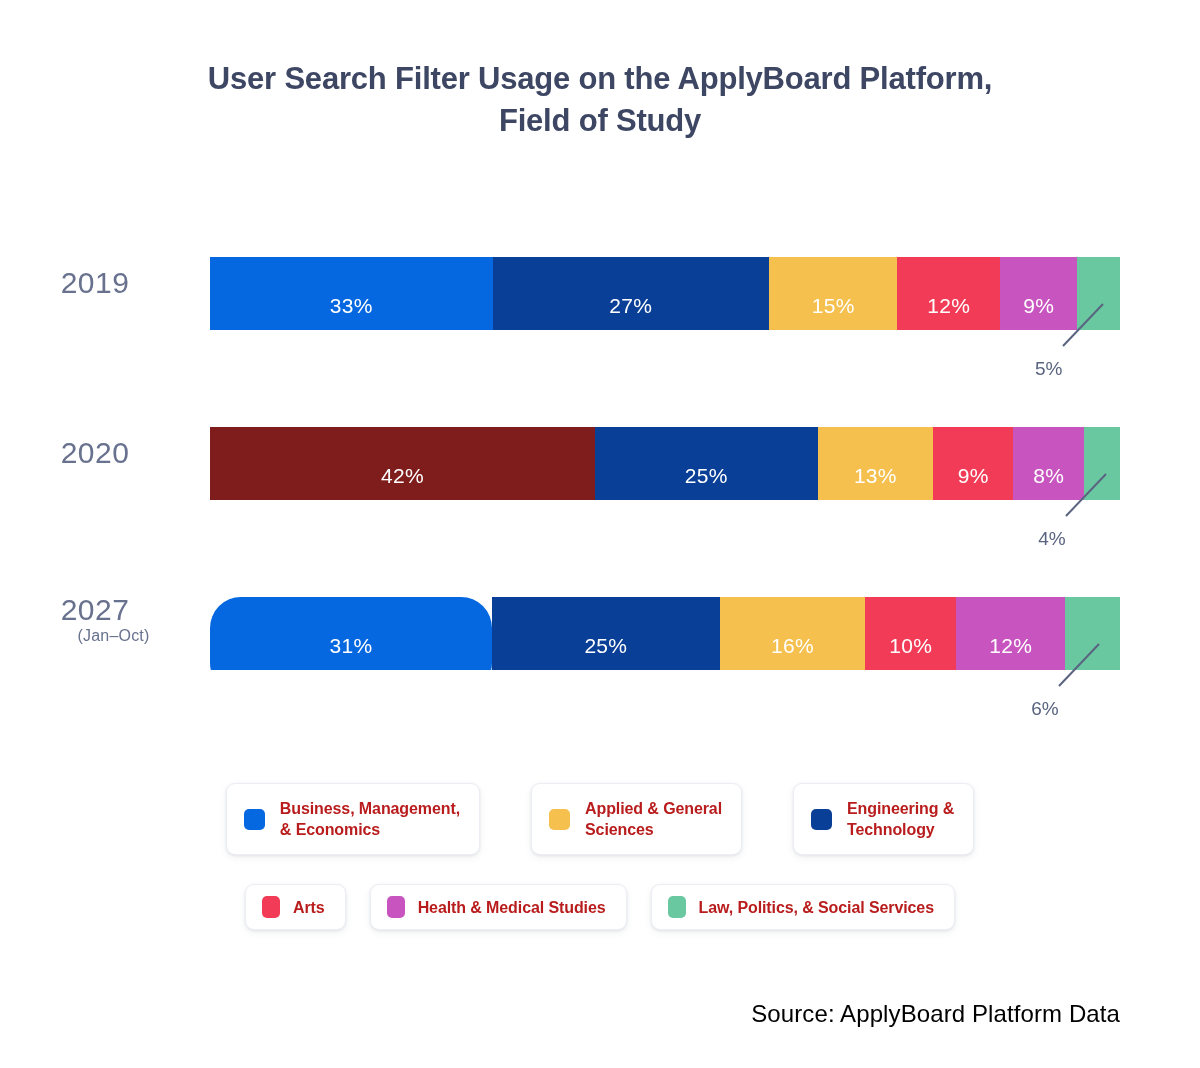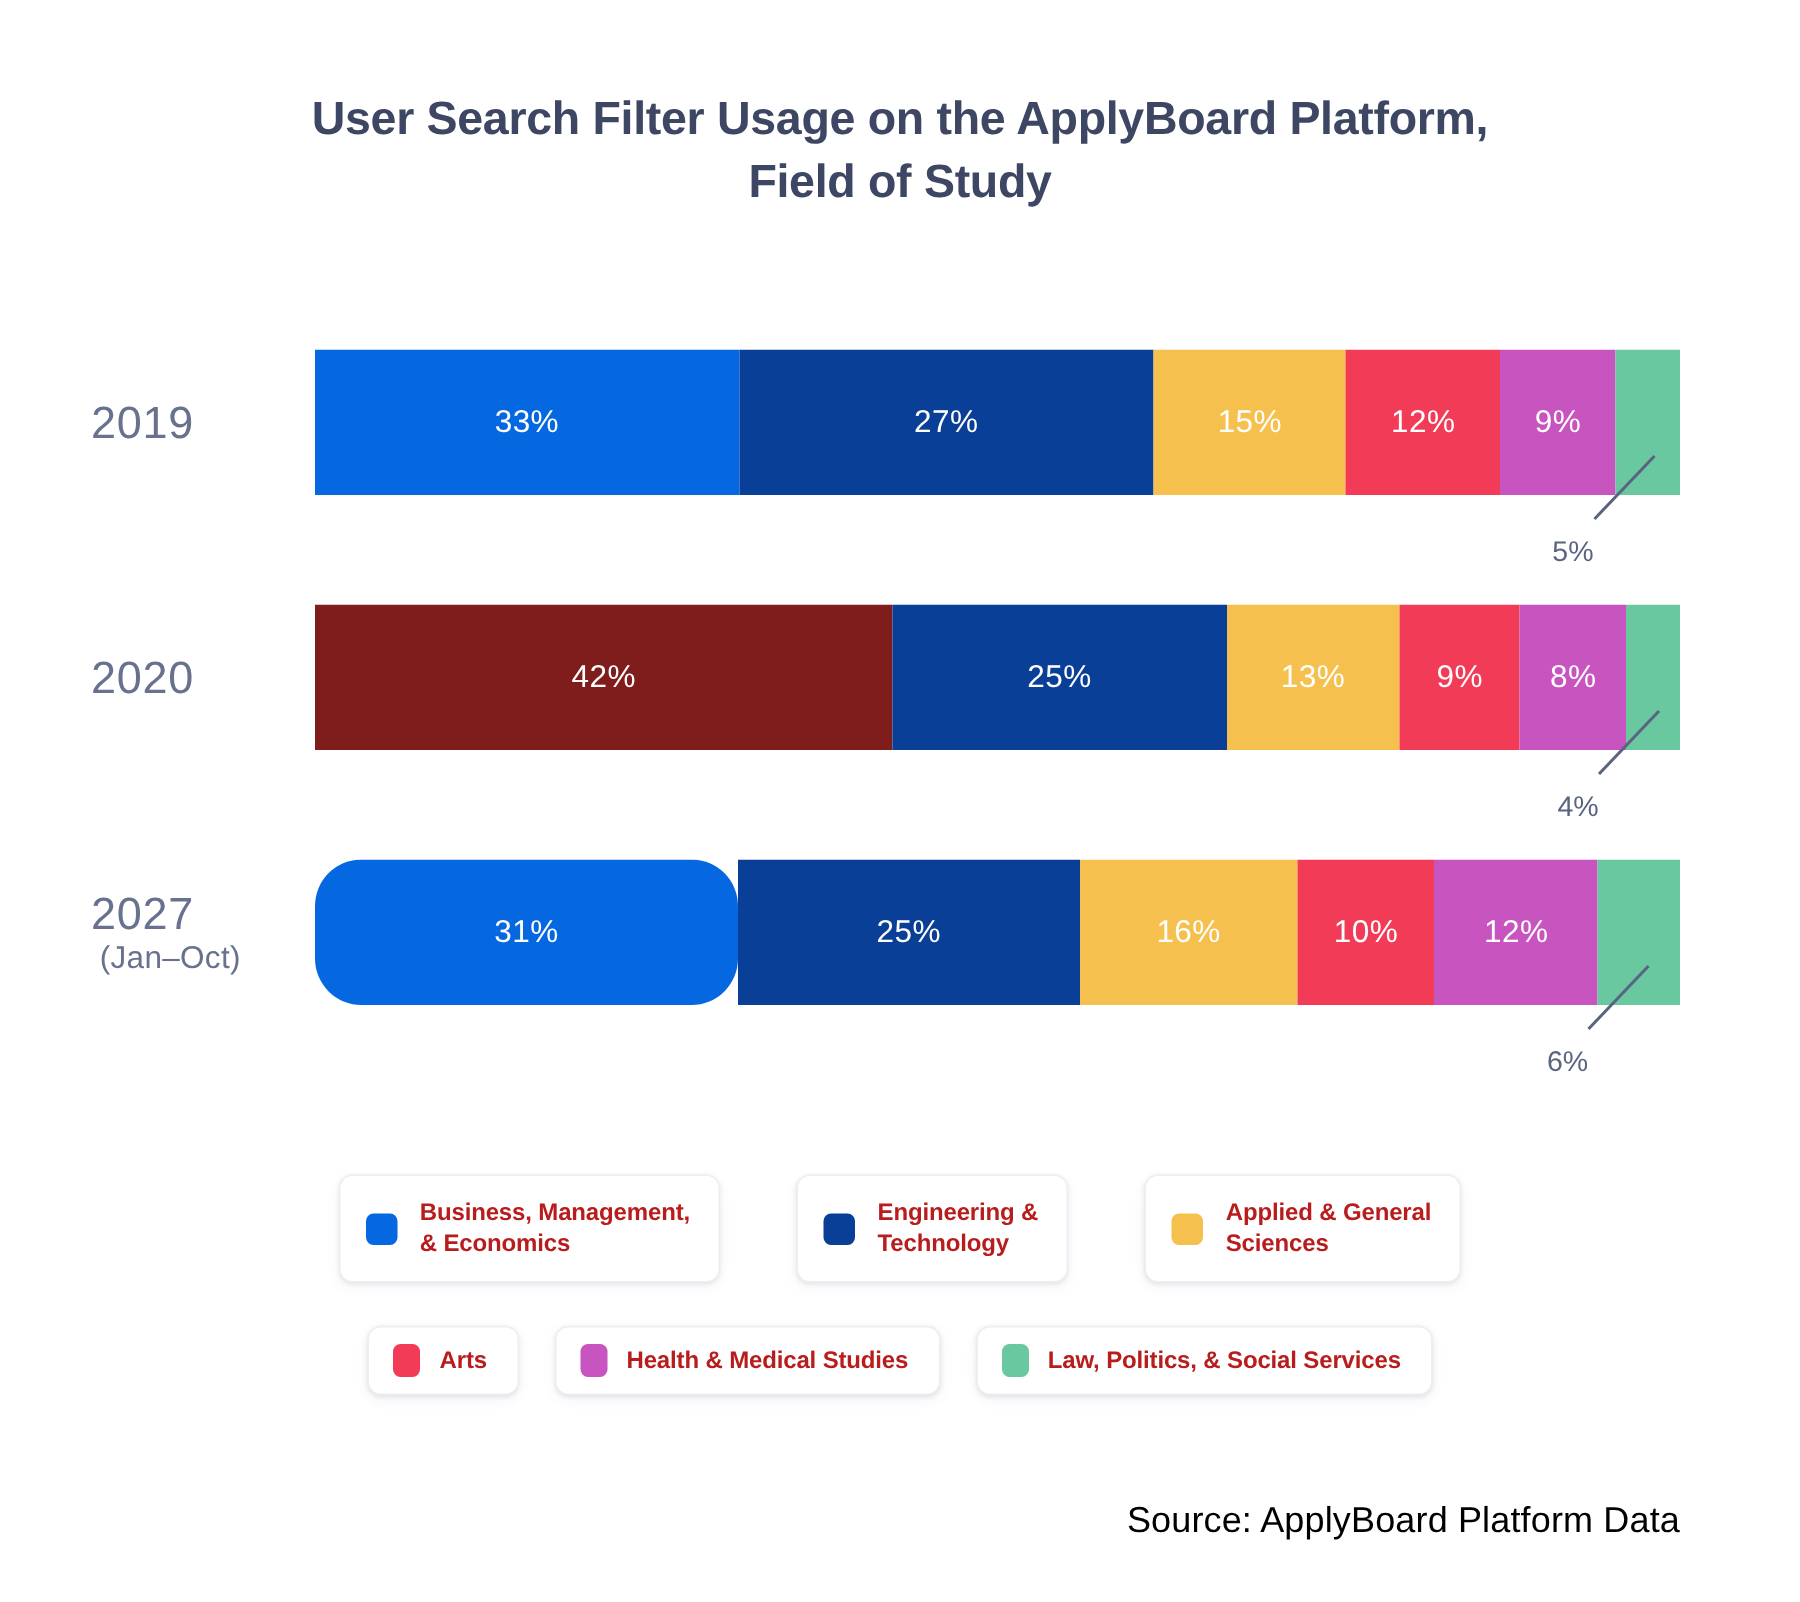--- a/index.html
+++ b/index.html
@@ -55,21 +55,21 @@
     text-align: center;
     color: #68718d;
   }
   .row-label .yr {
     font-size: 30px;
     font-weight: 400;
     line-height: 1.1;
     letter-spacing: 0.5px;
   }
   .row-label .sub {
-    font-size: 21px;
+    font-size: 16px;
     font-weight: 400;
     line-height: 1.25;
     letter-spacing: 0.2px;
     margin-left: 37px;
   }
 
   .bar {
     position: absolute;
     left: 210px;
     width: 910px;
@@ -81,20 +81,21 @@
   .seg {
     height: 100%;
     display: flex;
     align-items: center;
     justify-content: center;
     color: #ffffff;
     font-size: 21px;
     font-weight: 400;
     letter-spacing: 0.3px;
     white-space: nowrap;
+    margin-top: 24px;
   }
 
   
   .leader {
     position: absolute;
     pointer-events: none;
   }
   .outside-label {
     position: absolute;
     font-size: 19px;
@@ -260,27 +261,27 @@
       </div>
     </div>
 
   <div class="legend">
     <div class="legend-row r1" id="legend-row-1">
         <div class="legend-card">
           <span class="swatch" style="background: rgb(5, 104, 224);"></span>
           <span class="legend-text">Business, Management,<br>&amp; Economics</span>
         </div>
         <div class="legend-card">
+          <span class="swatch" style="background: rgb(245, 192, 78);"></span>
+          <span class="legend-text">Applied &amp; General<br>Sciences</span>
+        </div>
+        <div class="legend-card">
           <span class="swatch" style="background: rgb(10, 63, 151);"></span>
           <span class="legend-text">Engineering &amp;<br>Technology</span>
         </div>
-        <div class="legend-card">
-          <span class="swatch" style="background: rgb(245, 192, 78);"></span>
-          <span class="legend-text">Applied &amp; General<br>Sciences</span>
-        </div>
       </div>
     <div class="legend-row r2" id="legend-row-2">
         <div class="legend-card">
           <span class="swatch" style="background: rgb(242, 60, 87);"></span>
           <span class="legend-text">Arts</span>
         </div>
         <div class="legend-card">
           <span class="swatch" style="background: rgb(199, 84, 191);"></span>
           <span class="legend-text">Health &amp; Medical Studies</span>
         </div>

